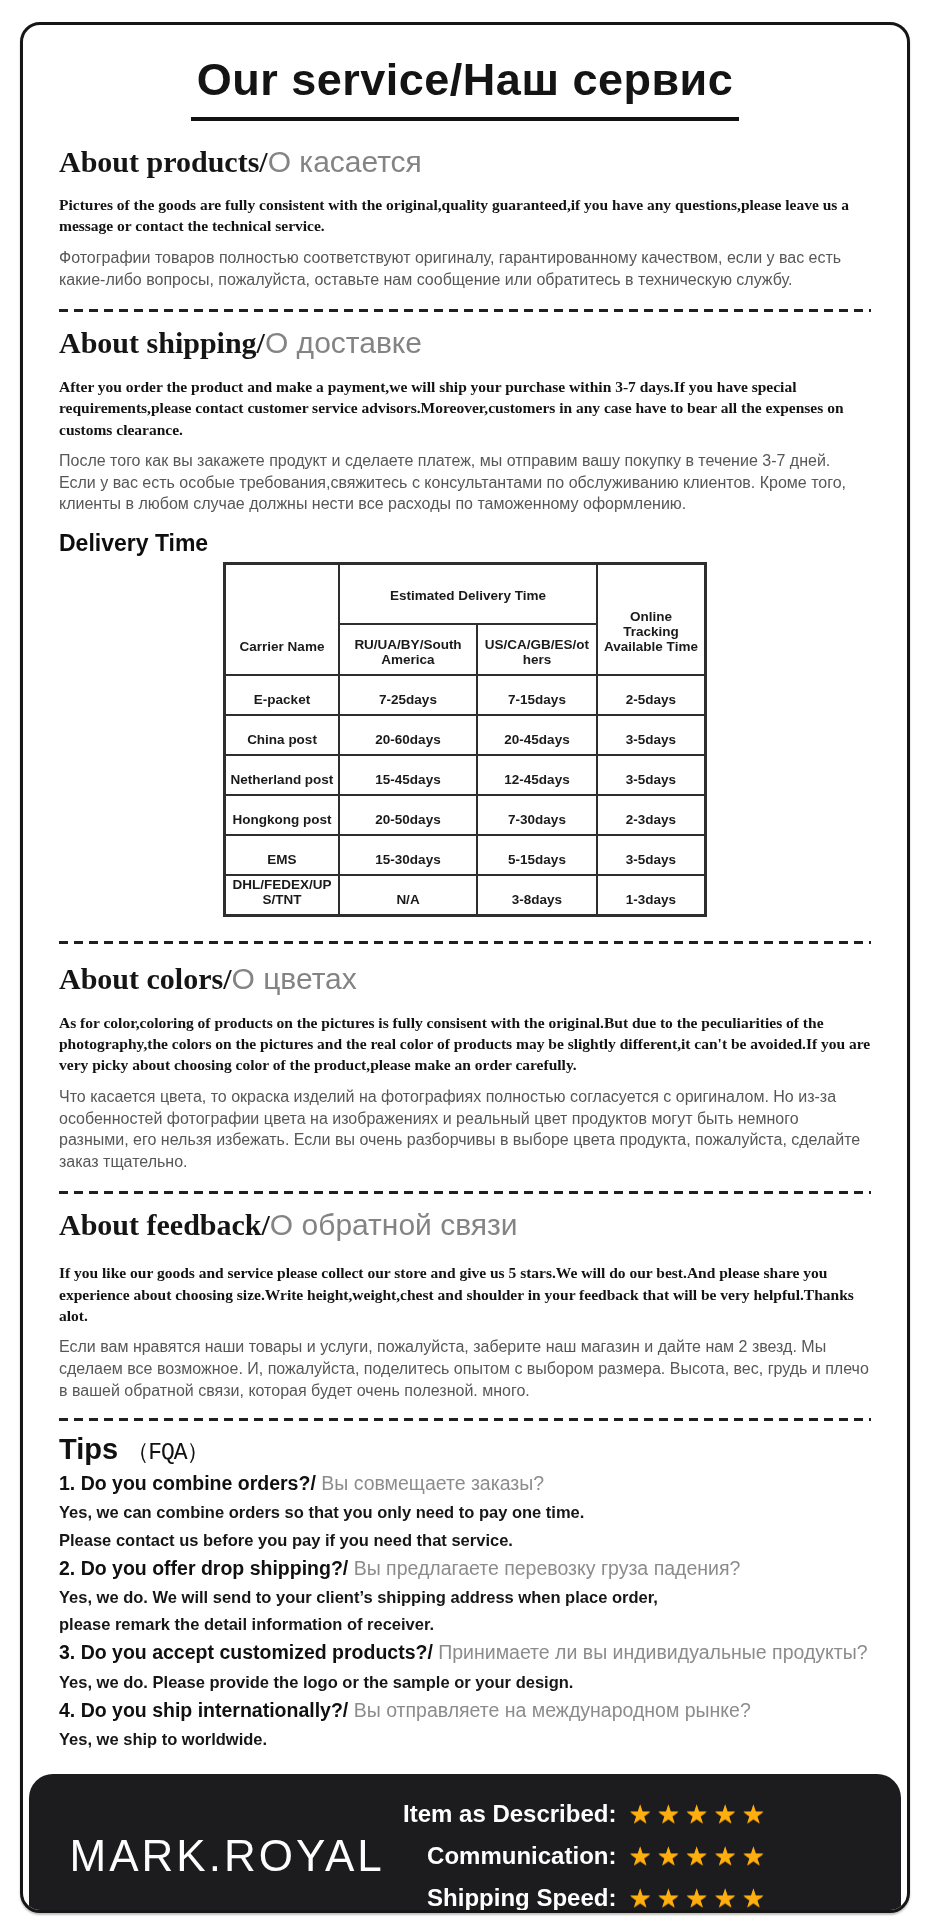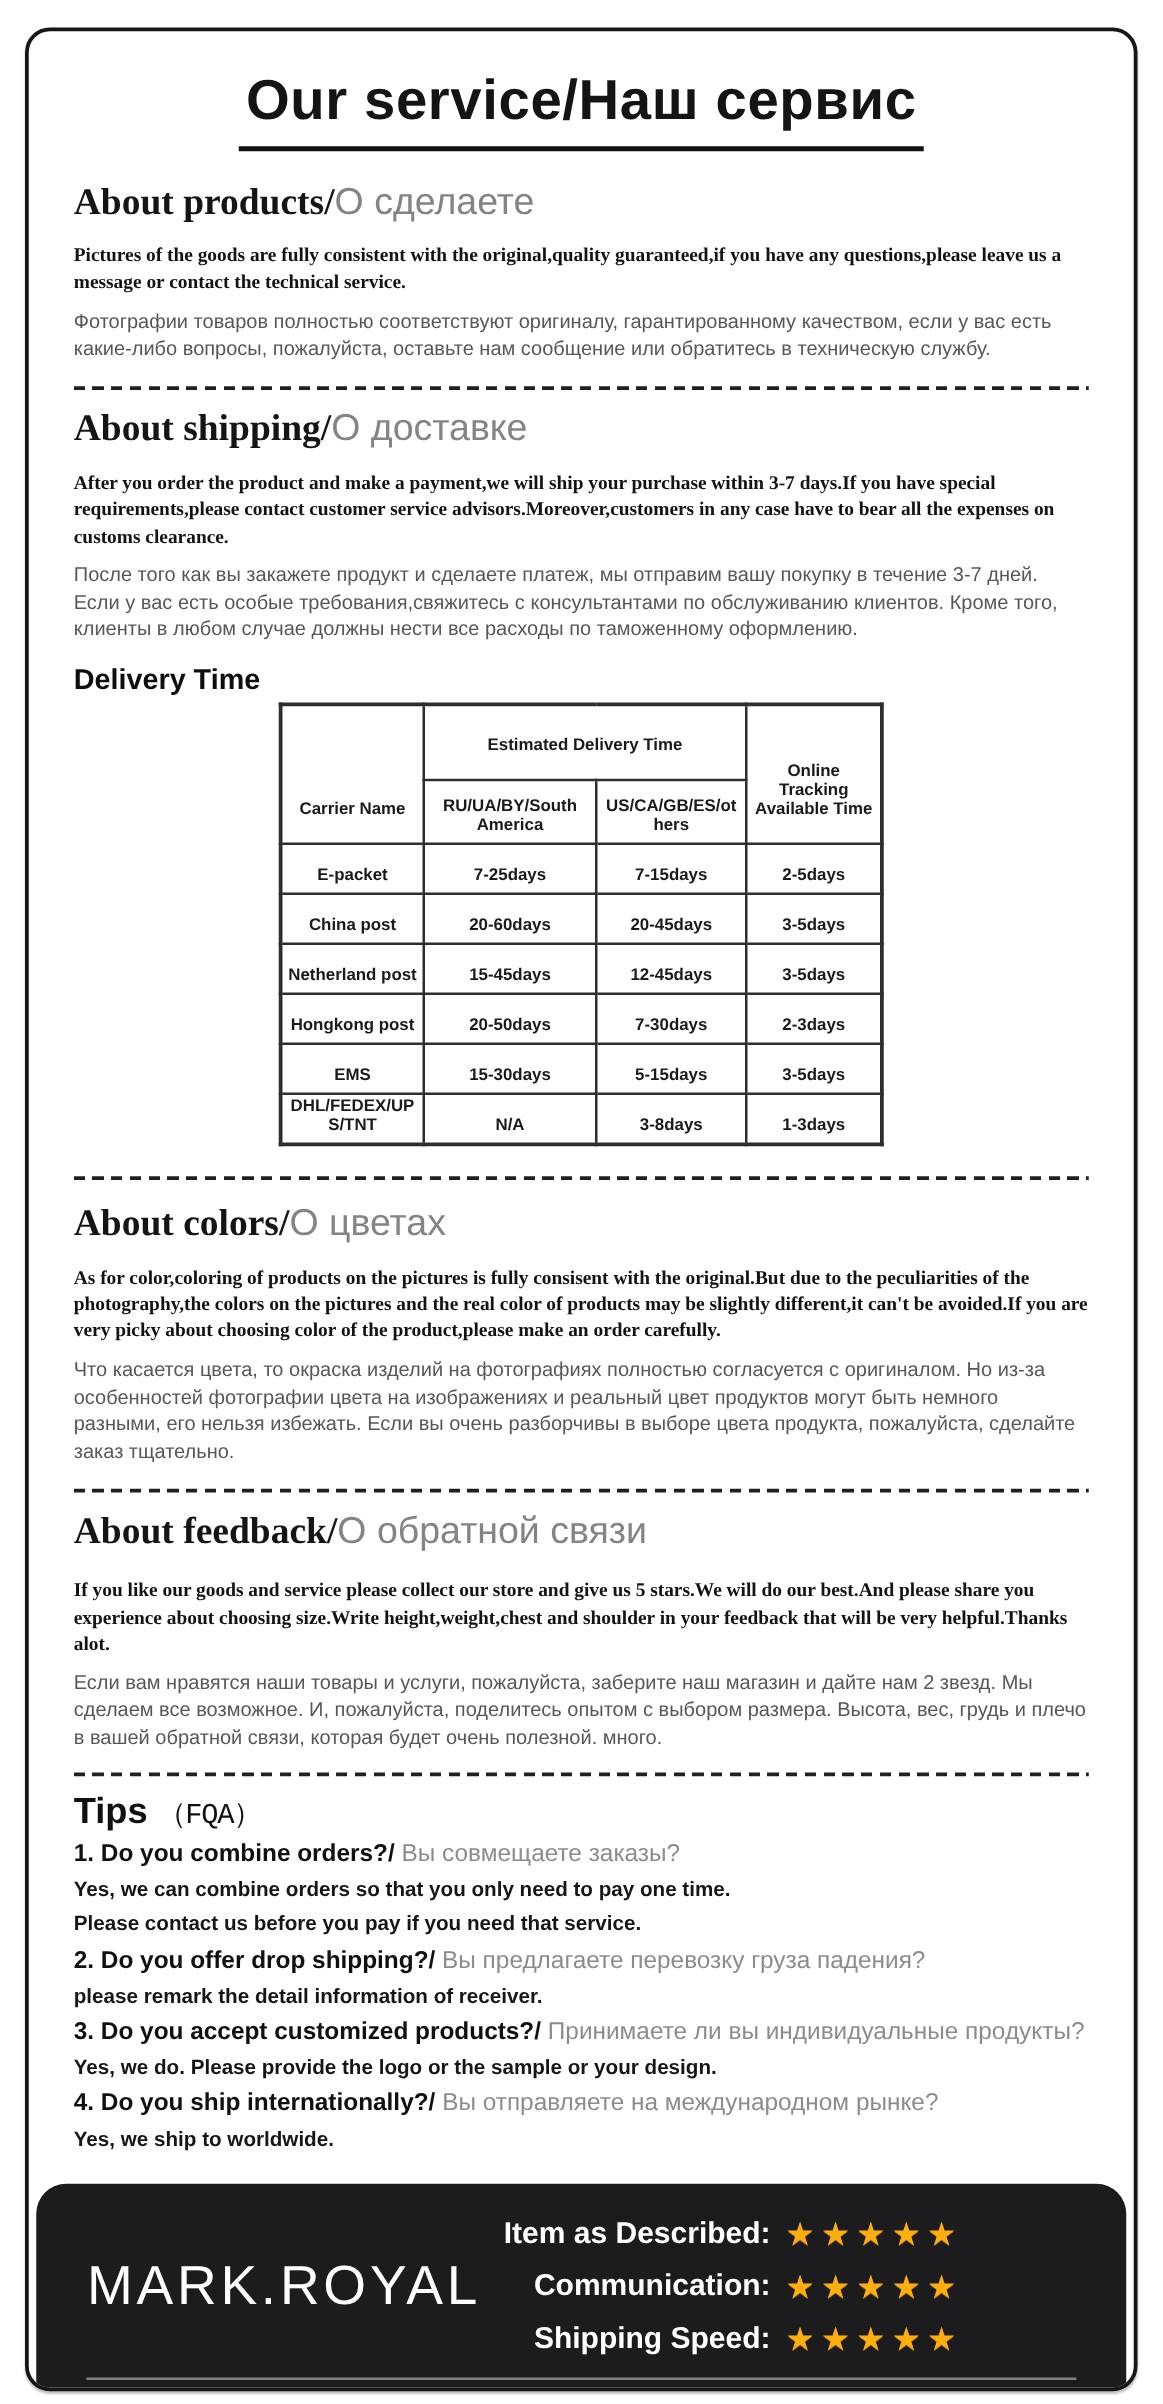--- a/index.html
+++ b/index.html
@@ -58,21 +58,21 @@
 
 <div class="frame">
   <div class="content">
 
     <h1 class="title">
         <span class="t-en">Our service/</span>
         <span class="t-ru">Наш сервис</span>
       </h1>
 
     <section>
-      <h2 class="sec"><span class="h-en">About products/</span><span class="h-ru">О сделаете</span></h2>
+      <h2 class="sec"><span class="h-en">About products/</span><span class="h-ru">О касается</span></h2>
       <p class="en">Pictures of the goods are fully consistent with the original,quality guaranteed,if you have any questions,please leave us a message or contact the technical service.</p>
       <p class="ru">Фотографии товаров полностью соответствуют оригиналу, гарантированному качеством, если у вас есть какие-либо вопросы, пожалуйста, оставьте нам сообщение или обратитесь в техническую службу.</p>
     </section>
 
     <div class="dashed"></div>
 
     <section>
       <h2 class="sec" style="margin-top:14px"><span class="h-en">About shipping/</span><span class="h-ru">О доставке</span></h2>
       <p class="en">After you order the product and make a payment,we will ship your purchase within 3-7 days.If you have special requirements,please contact customer service advisors.Moreover,customers in any case have to bear all the expenses on customs clearance.</p>
       <p class="ru">После того как вы закажете продукт и сделаете платеж, мы отправим вашу покупку в течение 3-7 дней. Если у вас есть особые требования,свяжитесь с консультантами по обслуживанию клиентов. Кроме того, клиенты в любом случае должны нести все расходы по таможенному оформлению.</p>
@@ -148,20 +148,21 @@
     <div class="dashed" style="margin-top:16px"></div>
 
     <section>
       <h2 class="tips"><span>Tips</span> <span class="fqa">（FQA）</span></h2>
 
       <p class="q"><span>1. Do you combine orders?/</span> <span class="q-ru">Вы совмещаете заказы?</span></p>
       <p class="a">Yes, we can combine orders so that you only need to pay one time.</p>
       <p class="a">Please contact us before you pay if you need that service.</p>
 
       <p class="q"><span>2. Do you offer drop shipping?/</span> <span class="q-ru">Вы предлагаете перевозку груза падения?</span></p>
+      <p class="a">Yes, we do. We will send to your client’s shipping address when place order,</p>
       <p class="a">please remark the detail information of receiver.</p>
 
       <p class="q"><span>3. Do you accept customized products?/</span> <span class="q-ru">Принимаете ли вы индивидуальные продукты?</span></p>
       <p class="a">Yes, we do. Please provide the logo or the sample or your design.</p>
 
       <p class="q"><span>4. Do you ship internationally?/</span> <span class="q-ru">Вы отправляете на международном рынке?</span></p>
       <p class="a">Yes, we ship to worldwide.</p>
     </section>
 
     <footer class="panel">

